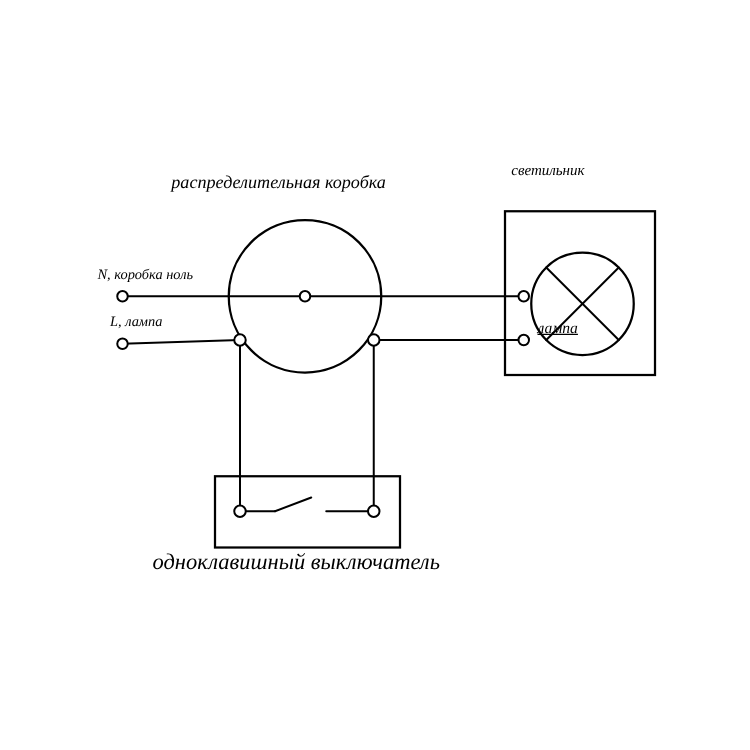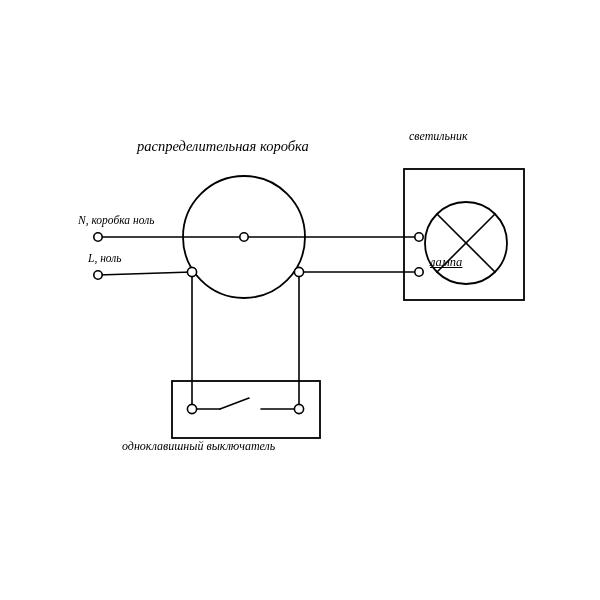--- a/index.html
+++ b/index.html
@@ -33,21 +33,21 @@
     font-family: "Liberation Serif", serif;
     color: #000;
     white-space: nowrap;
     line-height: 1.1;
   }
   .lbl-box       { left: 137px; top: 139px;  font-size: 14.5px; }
   .lbl-lum       { left: 409px; top: 130px;  font-size: 12px; }
   .lbl-n         { left: 78px;  top: 214px;  font-size: 11.5px; }
   .lbl-l         { left: 88px;  top: 252px;  font-size: 11.5px; }
   .lbl-lamp      { left: 430px; top: 256px;  font-size: 12.5px; text-decoration: underline; }
-  .lbl-switch    { left: 122px; top: 440px;  font-size: 12px; }
+  .lbl-switch    { left: 122px; top: 440px;  font-size: 18px; }
 </style>
 </head>
 <body>
 
 <div id="stage">
 
   <svg class="diagram" viewBox="0 0 600 600">
     <g fill="none" stroke="#000000" stroke-width="1.6" stroke-linecap="round">
 
       <circle cx="244" cy="237" r="61" fill="#ffffff" stroke="#000000" stroke-width="1.8"></circle>
@@ -86,19 +86,19 @@
       <circle cx="419" cy="272" r="4.2" fill="#ffffff" stroke="#000000" stroke-width="1.6"></circle>
     </g>
   </svg>
 
   <div class="lbl lbl-box">распределительная коробка</div>
 
   <div class="lbl lbl-lum">светильник</div>
 
   <div class="lbl lbl-n">N, коробка ноль</div>
 
-  <div class="lbl lbl-l">L, ноль</div>
+  <div class="lbl lbl-l">L, лампа</div>
 
   <div class="lbl lbl-lamp">лампа</div>
 
   <div class="lbl lbl-switch">одноклавишный выключатель</div>
 
 </div>
 
 </body></html>

